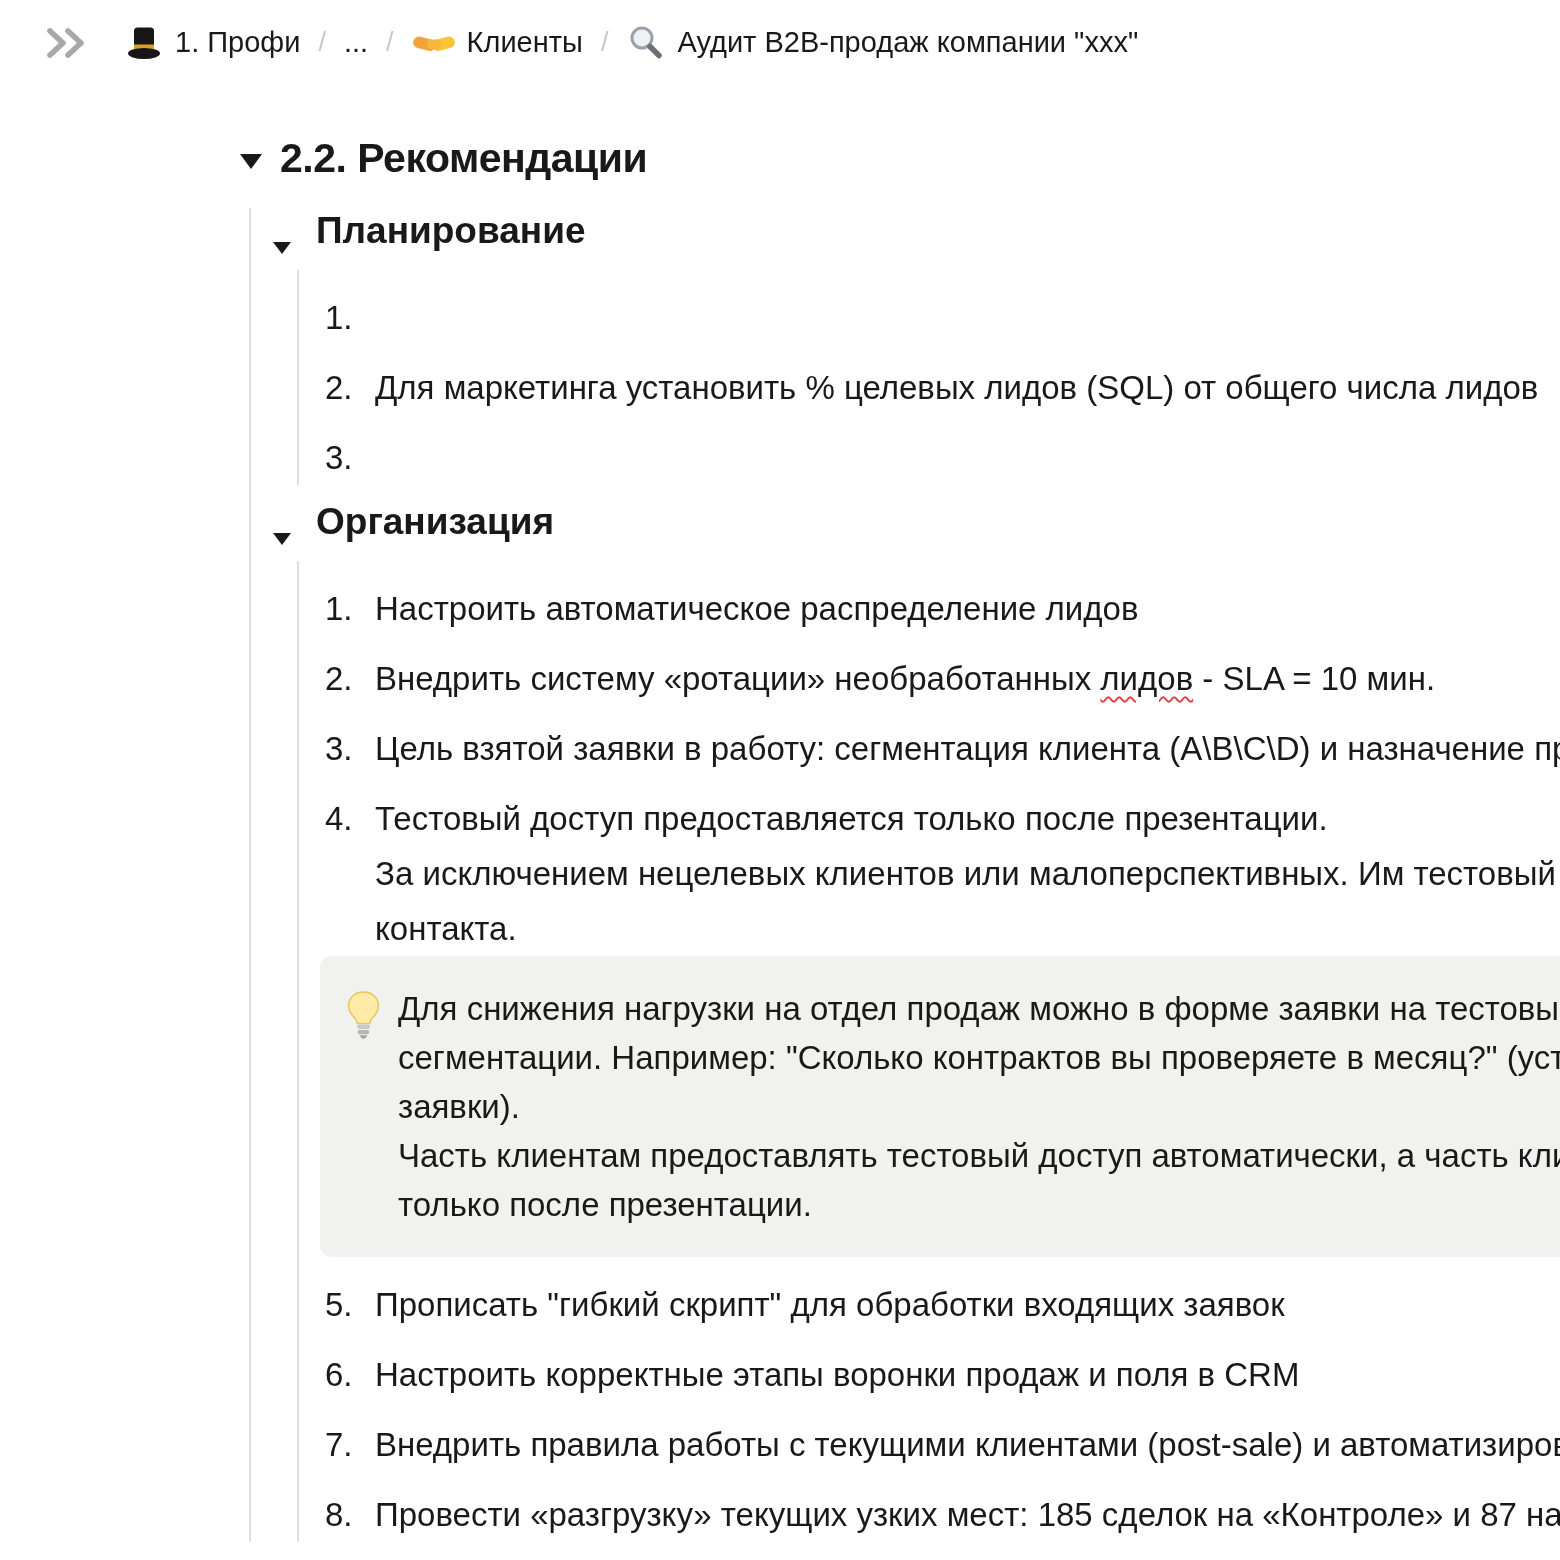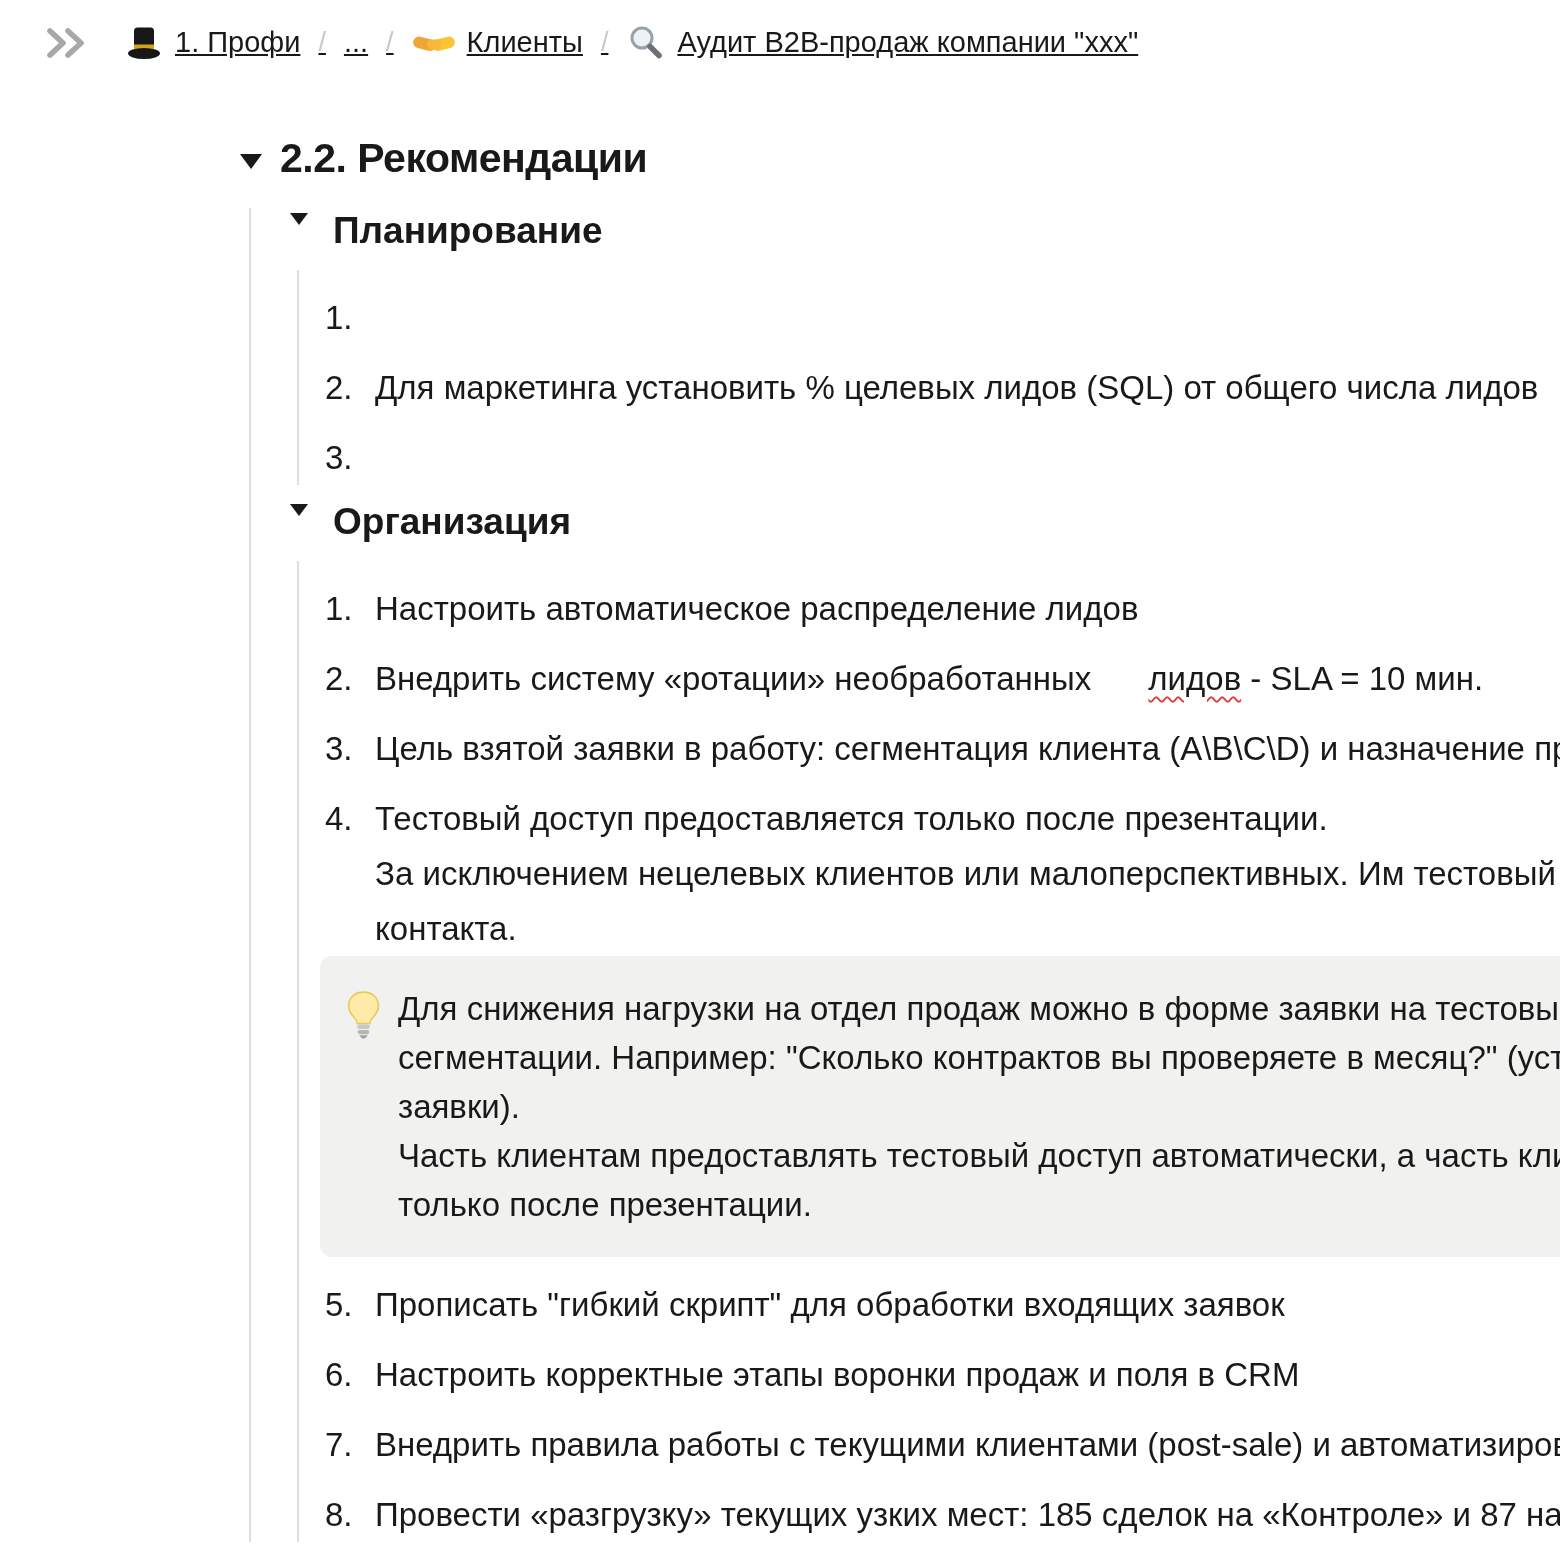--- a/index.html
+++ b/index.html
@@ -11,62 +11,60 @@
     font-family: "Liberation Sans", "DejaVu Sans", sans-serif;
     color: #191919;
   }
   
   .topbar {
     height: 85px;
     display: flex;
     align-items: center;
     padding-left: 42px;
     gap: 24px;
-    text-decoration: underline;
   }
   .expand-btn { display: flex; align-items: center; cursor: pointer; }
   .breadcrumb { display: flex; align-items: center; font-size: 29px; }
   .crumb {
     display: flex; align-items: center; gap: 11px;
     padding: 4px 8px; border-radius: 6px; cursor: pointer;
     white-space: nowrap;
   }
   .crumb-label { color: #191919; }
   .sep { color: #c9c8c6; margin: 0 10px; font-size: 27px; }
   
   .h1-row { margin-top: 45px; padding-left: 240px; display: flex; align-items: center; }
   .toggle-lg { flex: 0 0 40px; display: flex; align-items: center; padding-top: 6px; cursor: pointer; }
   .tri-lg {
     width: 0; height: 0;
     border-left: 11px solid transparent; border-right: 11px solid transparent;
     border-top: 15px solid #191919;
   }
   h1 { margin: 0; font-size: 41px; line-height: 56px; font-weight: 700; letter-spacing: -0.5px; white-space: nowrap; }
   .h1-content { margin-left: 249px; margin-top: 22px; border-left: 2px solid #e0dfdd; }
-  .h3-row { margin-top: 14px; padding-left: 39px; display: flex; align-items: flex-start; }
+  .h3-row { margin-top: 14px; padding-left: 22px; display: flex; align-items: flex-end; }
   .toggle-sm { flex: 0 0 43px; display: flex; align-items: center; padding-top: 5px; cursor: pointer; }
   .tri-sm {
     width: 0; height: 0;
     border-left: 9px solid transparent; border-right: 9px solid transparent;
     border-top: 12px solid #191919;
   }
   h2 { margin: 0; font-size: 37px; line-height: 46px; font-weight: 700; white-space: nowrap; }
   .section-content { margin-left: 46px; margin-top: 16px; border-left: 2px solid #e0dfdd; padding-top: 20px; }
   .li-row { display: flex; margin-bottom: 15px; font-size: 33px; line-height: 55px; }
   .list-block .li-row:last-child { margin-bottom: 0; }
   .li-num { flex: 0 0 76px; padding-left: 26px; }
   .li-text { white-space: nowrap; }
   .li-text .line { white-space: nowrap; }
   .squiggle {
     text-decoration-line: underline;
     text-decoration-style: wavy;
     text-decoration-color: #e03e3e;
     text-decoration-thickness: 2px;
     text-underline-offset: 6px;
-    margin-left: 48px;
   }
   
   .callout {
     margin-left: 21px;
     width: 1700px;
     background: #f1f1ef;
     border-radius: 12px;
     padding: 28px 40px 28px 25px;
     display: flex;
   }

